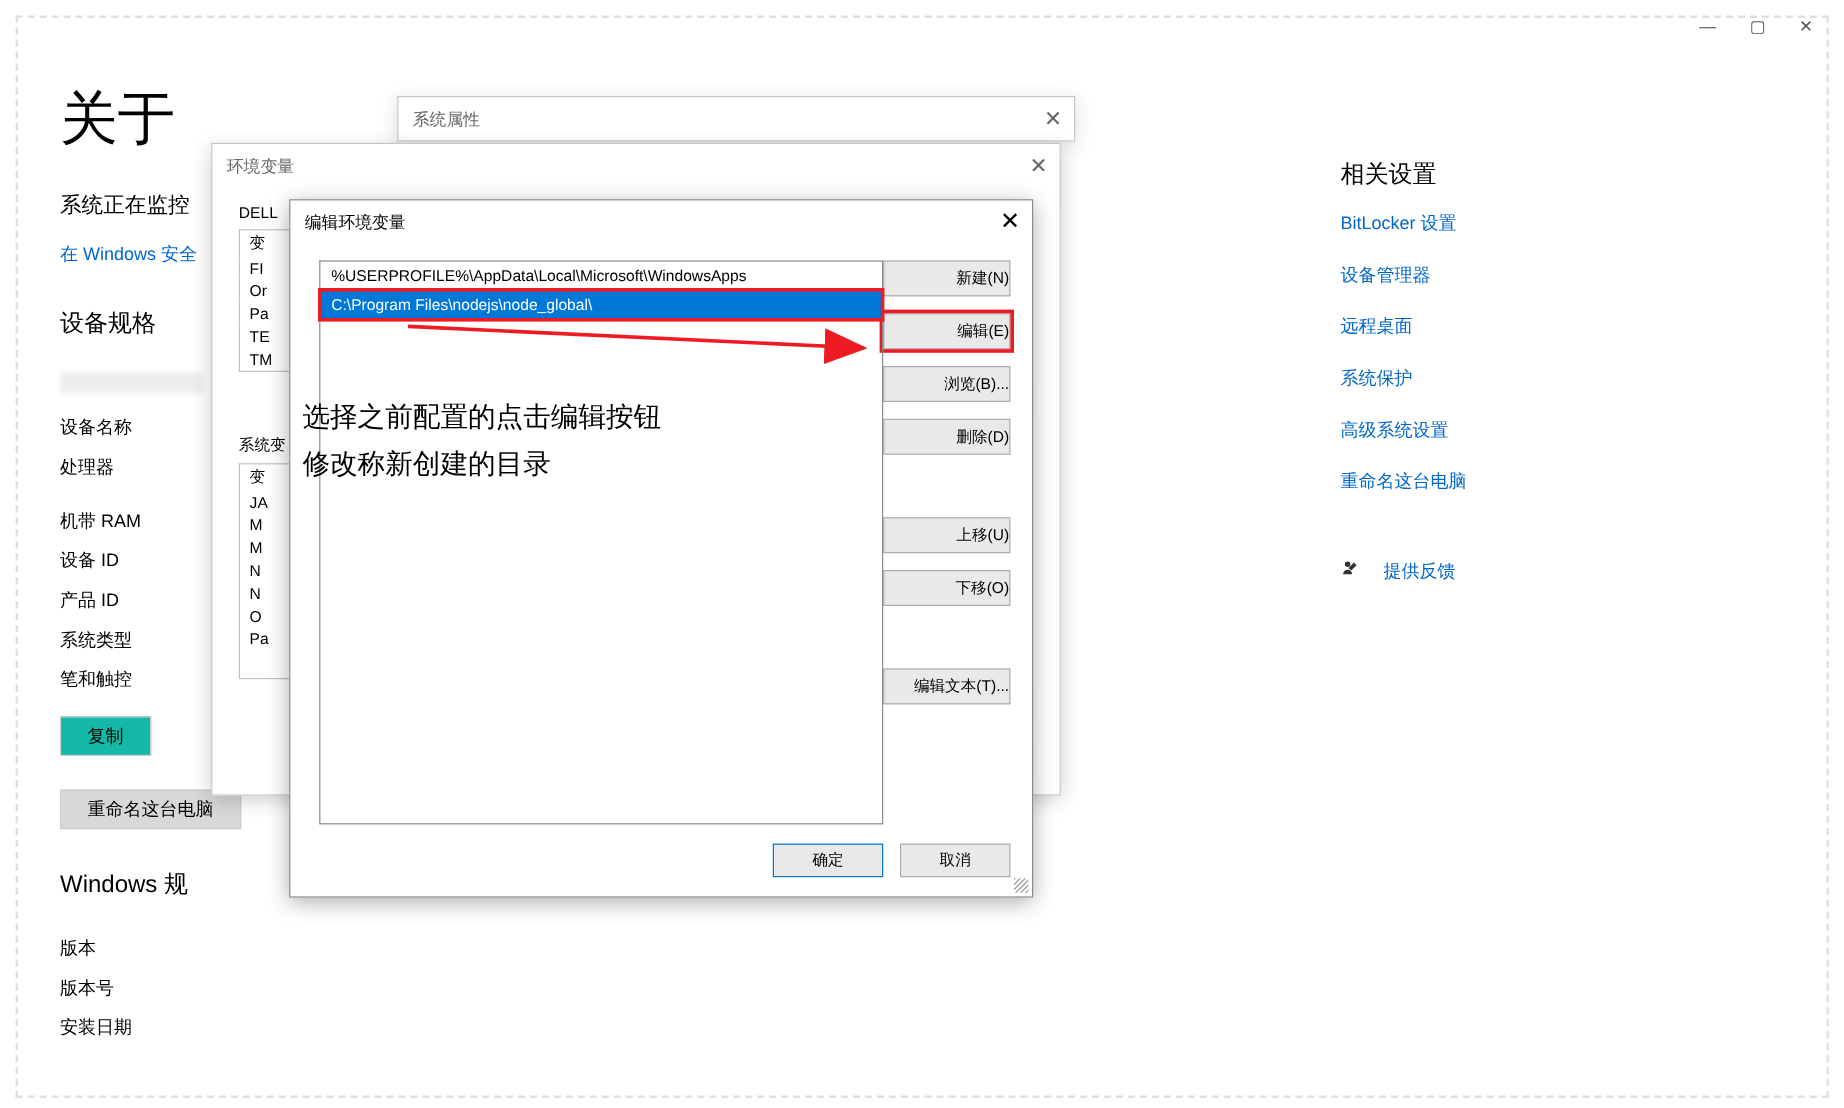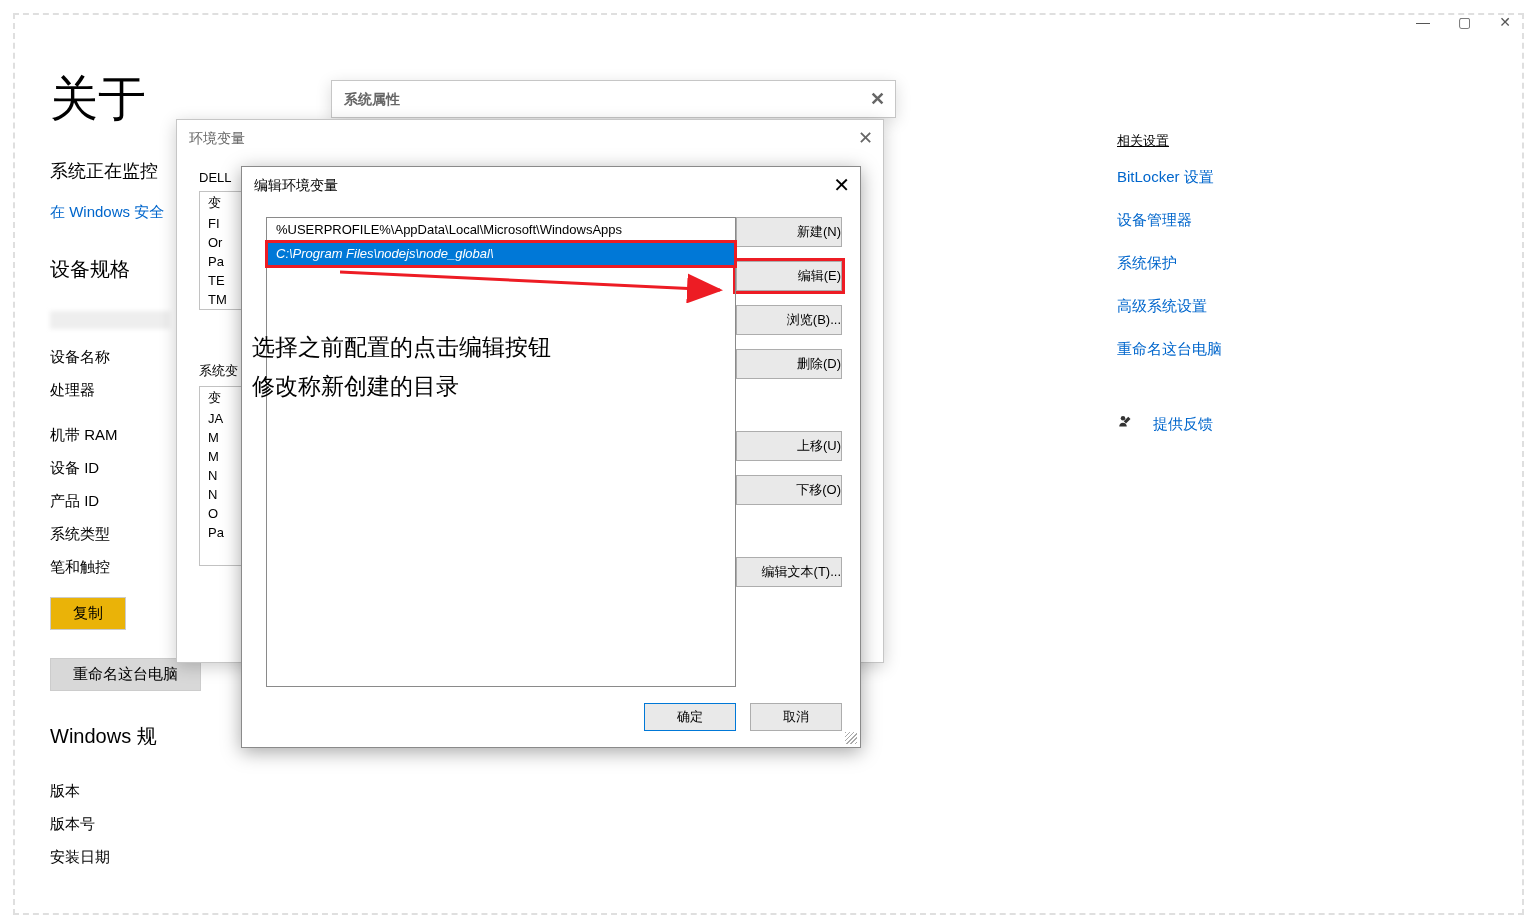--- a/index.html
+++ b/index.html
@@ -34,45 +34,44 @@
     .settings-bg .win-controls span { cursor: pointer; }
     .settings-left { position: absolute; left: 30px; top: 55px; width: 350px; }
     .settings-left h1 { font-size: 48px; font-weight: 400; margin-bottom: 28px; }
     .settings-left .monitor { font-size: 18px; font-weight: 400; margin-bottom: 20px; }
     .settings-left .link { color: #0066cc; font-size: 15px; margin-bottom: 34px; display: block; }
     .settings-left h2 { font-size: 20px; font-weight: 400; margin-bottom: 24px; }
     .spec-list { line-height: 2.2; font-size: 15px; }
     .spec-list .blurred { background: #eee; color: #eee; width: 120px; height: 18px; display: inline-block; filter: blur(2px); }
     .btn-grey {
       display: inline-block;
-      background: #eab308;
+      background: #14b8a6;
       border: 1px solid #ccc;
       padding: 6px 22px;
       font-size: 15px;
       margin-top: 14px;
       margin-bottom: 14px;
       cursor: pointer;
     }
     .btn-grey.dark { background: #d8d8d8; }
 
     .settings-right { position: absolute; right: 100px; top: 120px; width: 300px; }
-    .settings-right h3 { font-size: 13px; font-weight: 400; margin-bottom: 18px; text-decoration: underline; }
+    .settings-right h3 { font-size: 20px; font-weight: 400; margin-bottom: 18px; }
     .settings-right .rlink { color: #0066cc; font-size: 15px; display: block; margin-bottom: 24px; cursor: pointer; }
     .settings-right .help-row { display: flex; align-items: center; gap: 16px; color: #0066cc; font-size: 15px; margin-bottom: 18px; cursor: pointer; }
     .settings-right .help-row .ic { color: #333; font-size: 16px; flex: 0 0 20px; }
 
     
     .sys-props-dlg {
       position: absolute;
       left: 331px; top: 80px;
       width: 565px;
       border: 1px solid #c6c6c6;
       background: #fff;
       box-shadow: 0 4px 16px rgba(0,0,0,0.15);
-      font-weight: bold;
     }
     .sys-props-dlg .titlebar { height: 36px; line-height: 36px; padding: 0 12px; color: #666; font-size: 14px; position: relative; }
     .sys-props-dlg .titlebar .x { position: absolute; right: 10px; top: 0; font-size: 18px; color: #666; cursor: pointer; }
 
     
     .env-dlg {
       position: absolute;
       left: 176px; top: 119px;
       width: 708px;
       border: 1px solid #c6c6c6;
@@ -115,21 +114,21 @@
     .edit-dlg .titlebar { height: 36px; line-height: 36px; padding: 0 12px; font-size: 14px; position: relative; }
     .edit-dlg .titlebar .x { position: absolute; right: 10px; top: 0; font-size: 20px; cursor: pointer; font-weight: 300; }
     .edit-dlg .body { padding: 14px 18px 16px 24px; display: flex; }
     .edit-dlg .listbox {
       flex: 1; height: 470px;
       border: 1px solid #8a8a8a;
       position: relative;
       font-size: 13px;
     }
     .edit-dlg .listbox .row { padding: 2px 8px; line-height: 18px; border: 1px solid transparent; }
-    .edit-dlg .listbox .row.selected { background: #0078d7; color: #fff; font-style: italic; }
+    .edit-dlg .listbox .row.selected { background: #0078d7; color: #fff; }
     .edit-dlg .listbox .row.selected.marked { outline: 3px solid #ed1c24; outline-offset: -1px; }
     .edit-dlg .btns { width: 106px; display: flex; flex-direction: column; gap: 14px; }
     .edit-dlg .btns button {
       width: 100%; height: 30px;
       background: #e9e9e9; border: 1px solid #adadad;
       font-size: 13px; cursor: pointer;
       font-family: inherit;
       text-align: right;
     }
     .edit-dlg .btns button.marked {
@@ -201,20 +200,21 @@
       <div>版本</div>
       <div>版本号</div>
       <div>安装日期</div>
     </div>
   </div>
 
   <div class="settings-right">
     <h3>相关设置</h3>
     <span class="rlink">BitLocker 设置</span>
     <span class="rlink">设备管理器</span>
+    <span class="rlink">远程桌面</span>
     <span class="rlink">系统保护</span>
     <span class="rlink">高级系统设置</span>
     <span class="rlink">重命名这台电脑</span>
     <div style="height:30px"></div>
     <div class="help-row">
       <span class="ic">
         <svg width="18" height="18" viewBox="0 0 24 24" fill="#333">
             <circle cx="8" cy="7" r="3"></circle>
             <path d="M3 18c0-3 2-5 5-5s5 2 5 5H3z"></path>
             <path d="M15 5l3 3-6 6-3-3 6-6z" fill="#333"></path>

